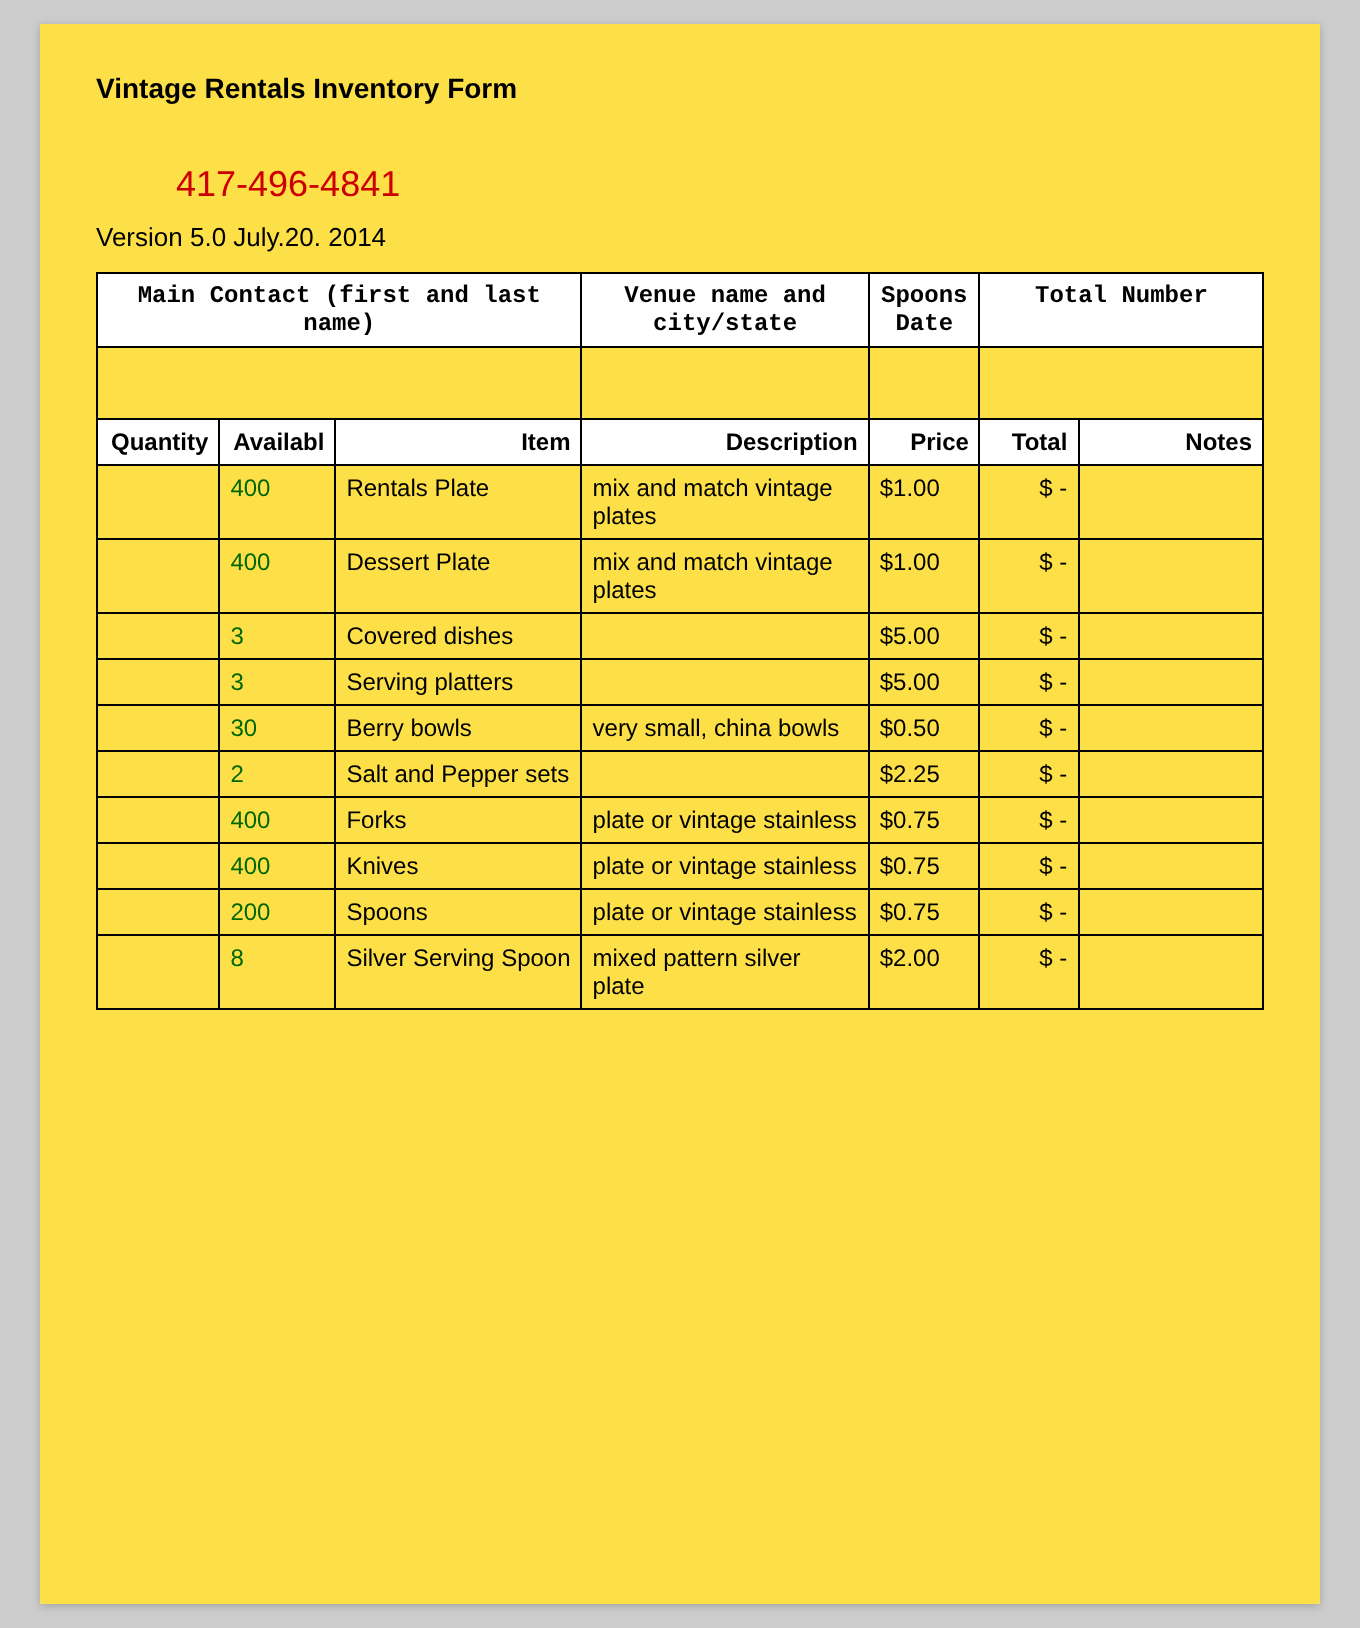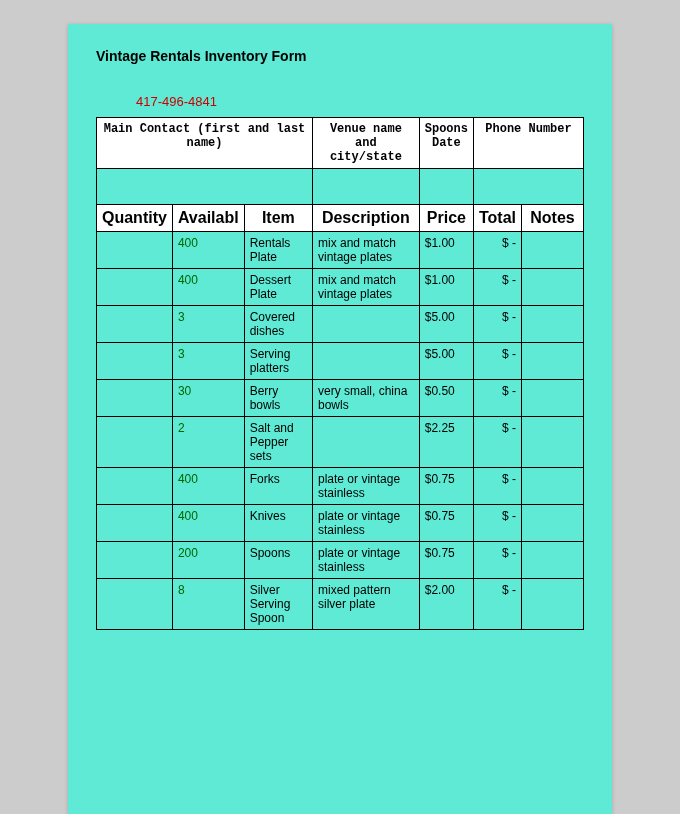--- a/index.html
+++ b/index.html
@@ -10,35 +10,35 @@
     body {
       background: #ccc;
       display: flex;
       justify-content: center;
       align-items: flex-start;
       min-height: 814px;
       font-family: Arial, sans-serif;
       font-size: 13px;
     }
     .page {
-      background: #5eead4;
-      width: 544px;
+      background: #fde047;
+      width: 640px;
       min-height: 790px;
       padding: 24px 28px 24px 28px;
-      margin: 24px auto;
+      margin: 12px auto;
       box-shadow: 0 1px 4px rgba(0,0,0,0.2);
     }
     .page-title {
       font-weight: bold;
       font-size: 14px;
       margin-bottom: 30px;
     }
     .phone {
       color: #c00;
-      font-size: 13px;
+      font-size: 18px;
       margin-bottom: 8px;
       margin-left: 40px;
     }
     .version {
       font-size: 13px;
       margin-bottom: 10px;
     }
     table {
       width: 100%;
       border-collapse: collapse;
@@ -56,23 +56,23 @@
     }
     .header-row th {
       font-size: 12px;
       font-weight: bold;
       font-family: Liberation Mono, monospace;
     }
     .contact-row td {
       height: 36px;
     }
     .col-headers th {
-      text-align: center;
-      font-weight: bold;
-      font-size: 16px;
+      text-align: right;
+      font-weight: bold;
+      font-size: 12px;
     }
     .data-row td {
       font-size: 12px;
     }
     .avail {
       color: #006600;
       text-align: left;
     }
     .price {
       text-align: left;
@@ -89,29 +89,30 @@
     .col-price { width: 48px; }
     .col-total { width: 48px; }
     .col-notes { width: 90px; }
   </style>
 </head>
 <body>
 
 <div class="page">
   <div class="page-title">Vintage Rentals Inventory Form</div>
   <div class="phone">417-496-4841</div>
+  <div class="version">Version 5.0 July.20. 2014</div>
 
   <table>
 
     <thead>
       <tr class="header-row">
         <th colspan="3">Main Contact (first and last name)</th>
         <th>Venue name and city/state</th>
         <th>Spoons Date</th>
-        <th colspan="2">Phone Number</th>
+        <th colspan="2">Total Number</th>
       </tr>
       <tr class="contact-row">
         <td colspan="3"></td>
         <td></td>
         <td></td>
         <td colspan="2"></td>
       </tr>
 
       <tr class="col-headers">
         <th class="col-qty">Quantity</th>

